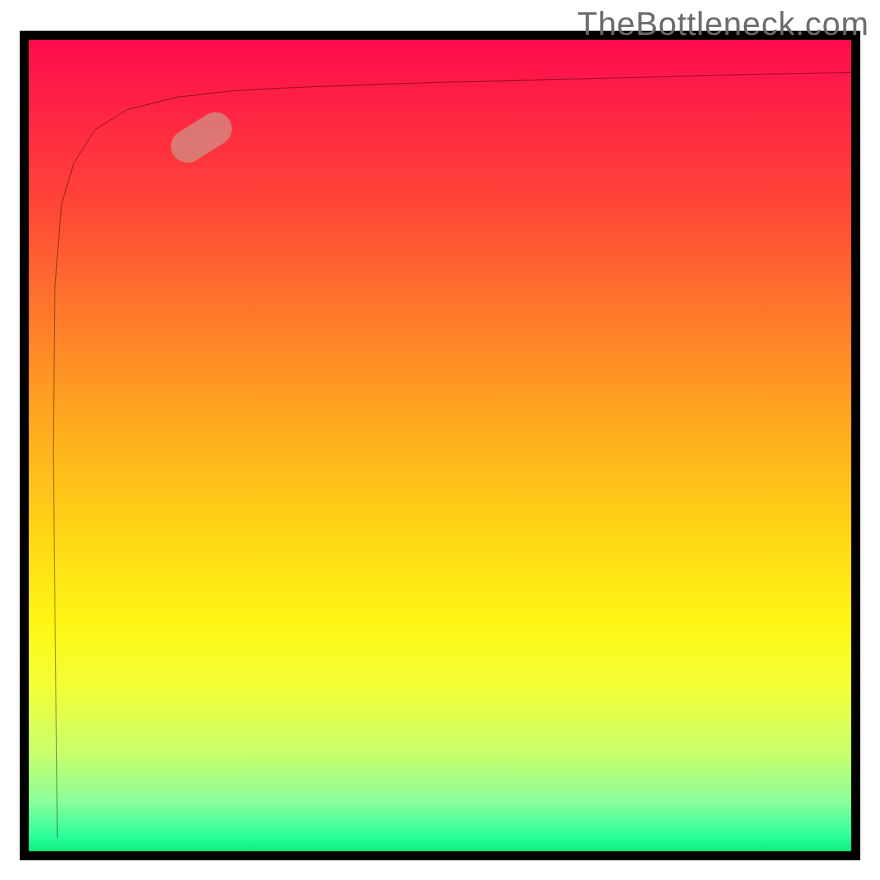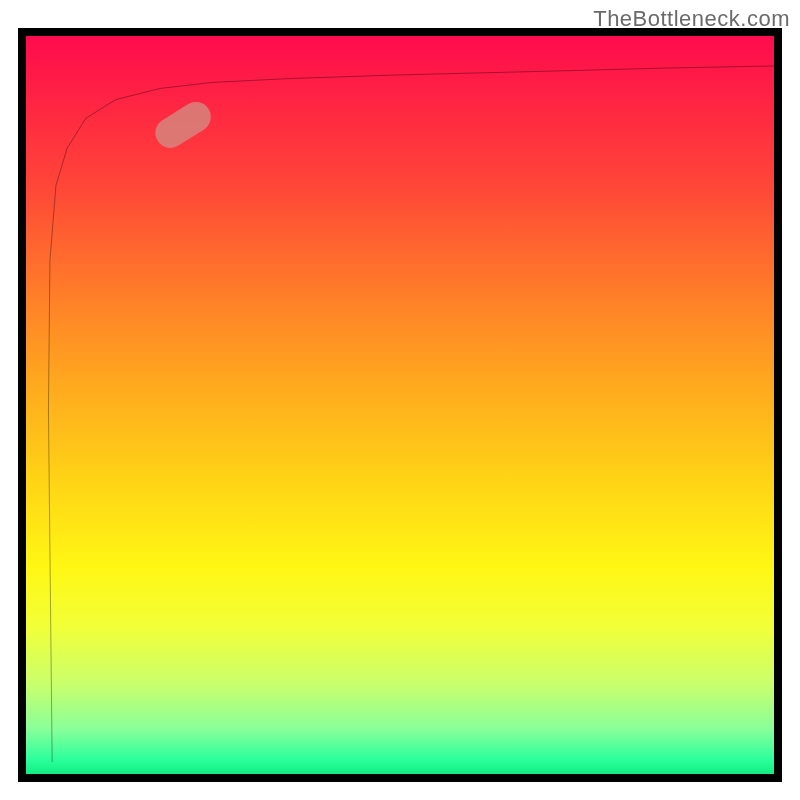--- a/index.html
+++ b/index.html
@@ -10,21 +10,21 @@
     background: #ffffff;
     font-family: Arial, Helvetica, sans-serif;
     position: relative;
     overflow: hidden;
   }
   .watermark {
     position: absolute;
     top: 6px;
     right: 10px;
     color: #6a6a6a;
-    font-size: 22px;
+    font-size: 30px;
     letter-spacing: 0.5px;
     z-index: 10;
   }
   .plot-frame {
     position: absolute;
     left: 18px;
     top: 28px;
     width: 764px; 
     height: 754px; 
     background: #000000;

